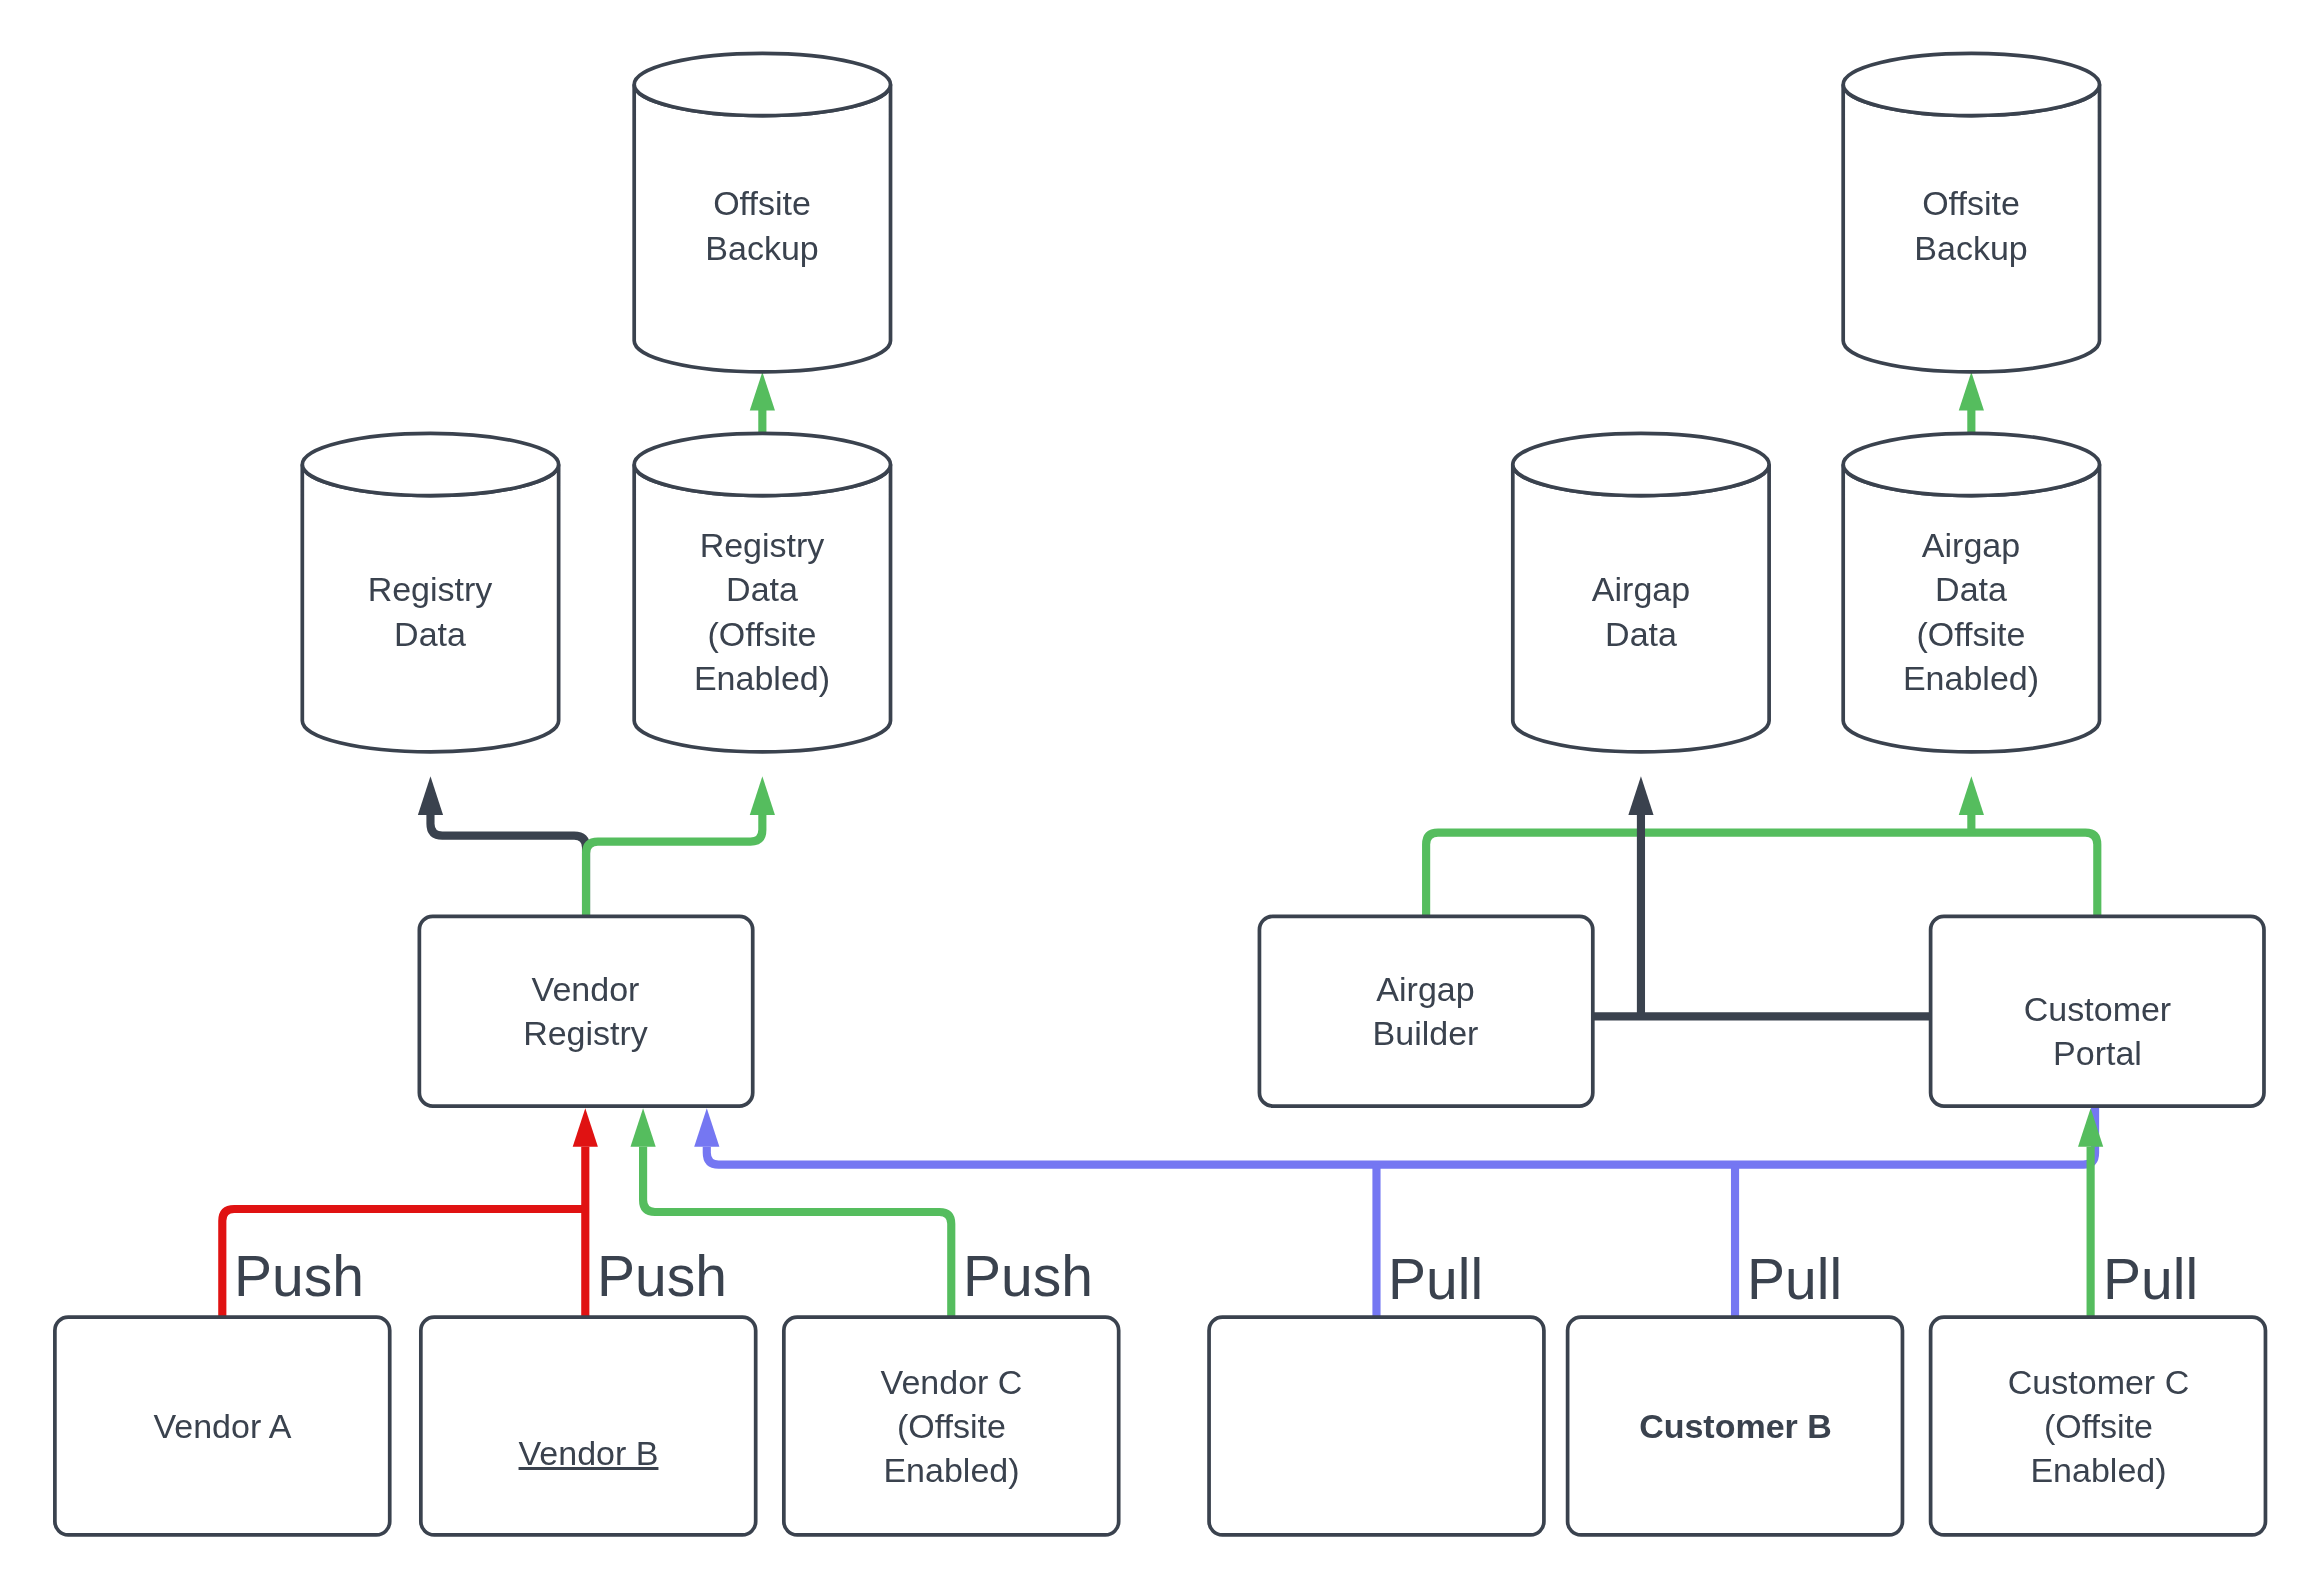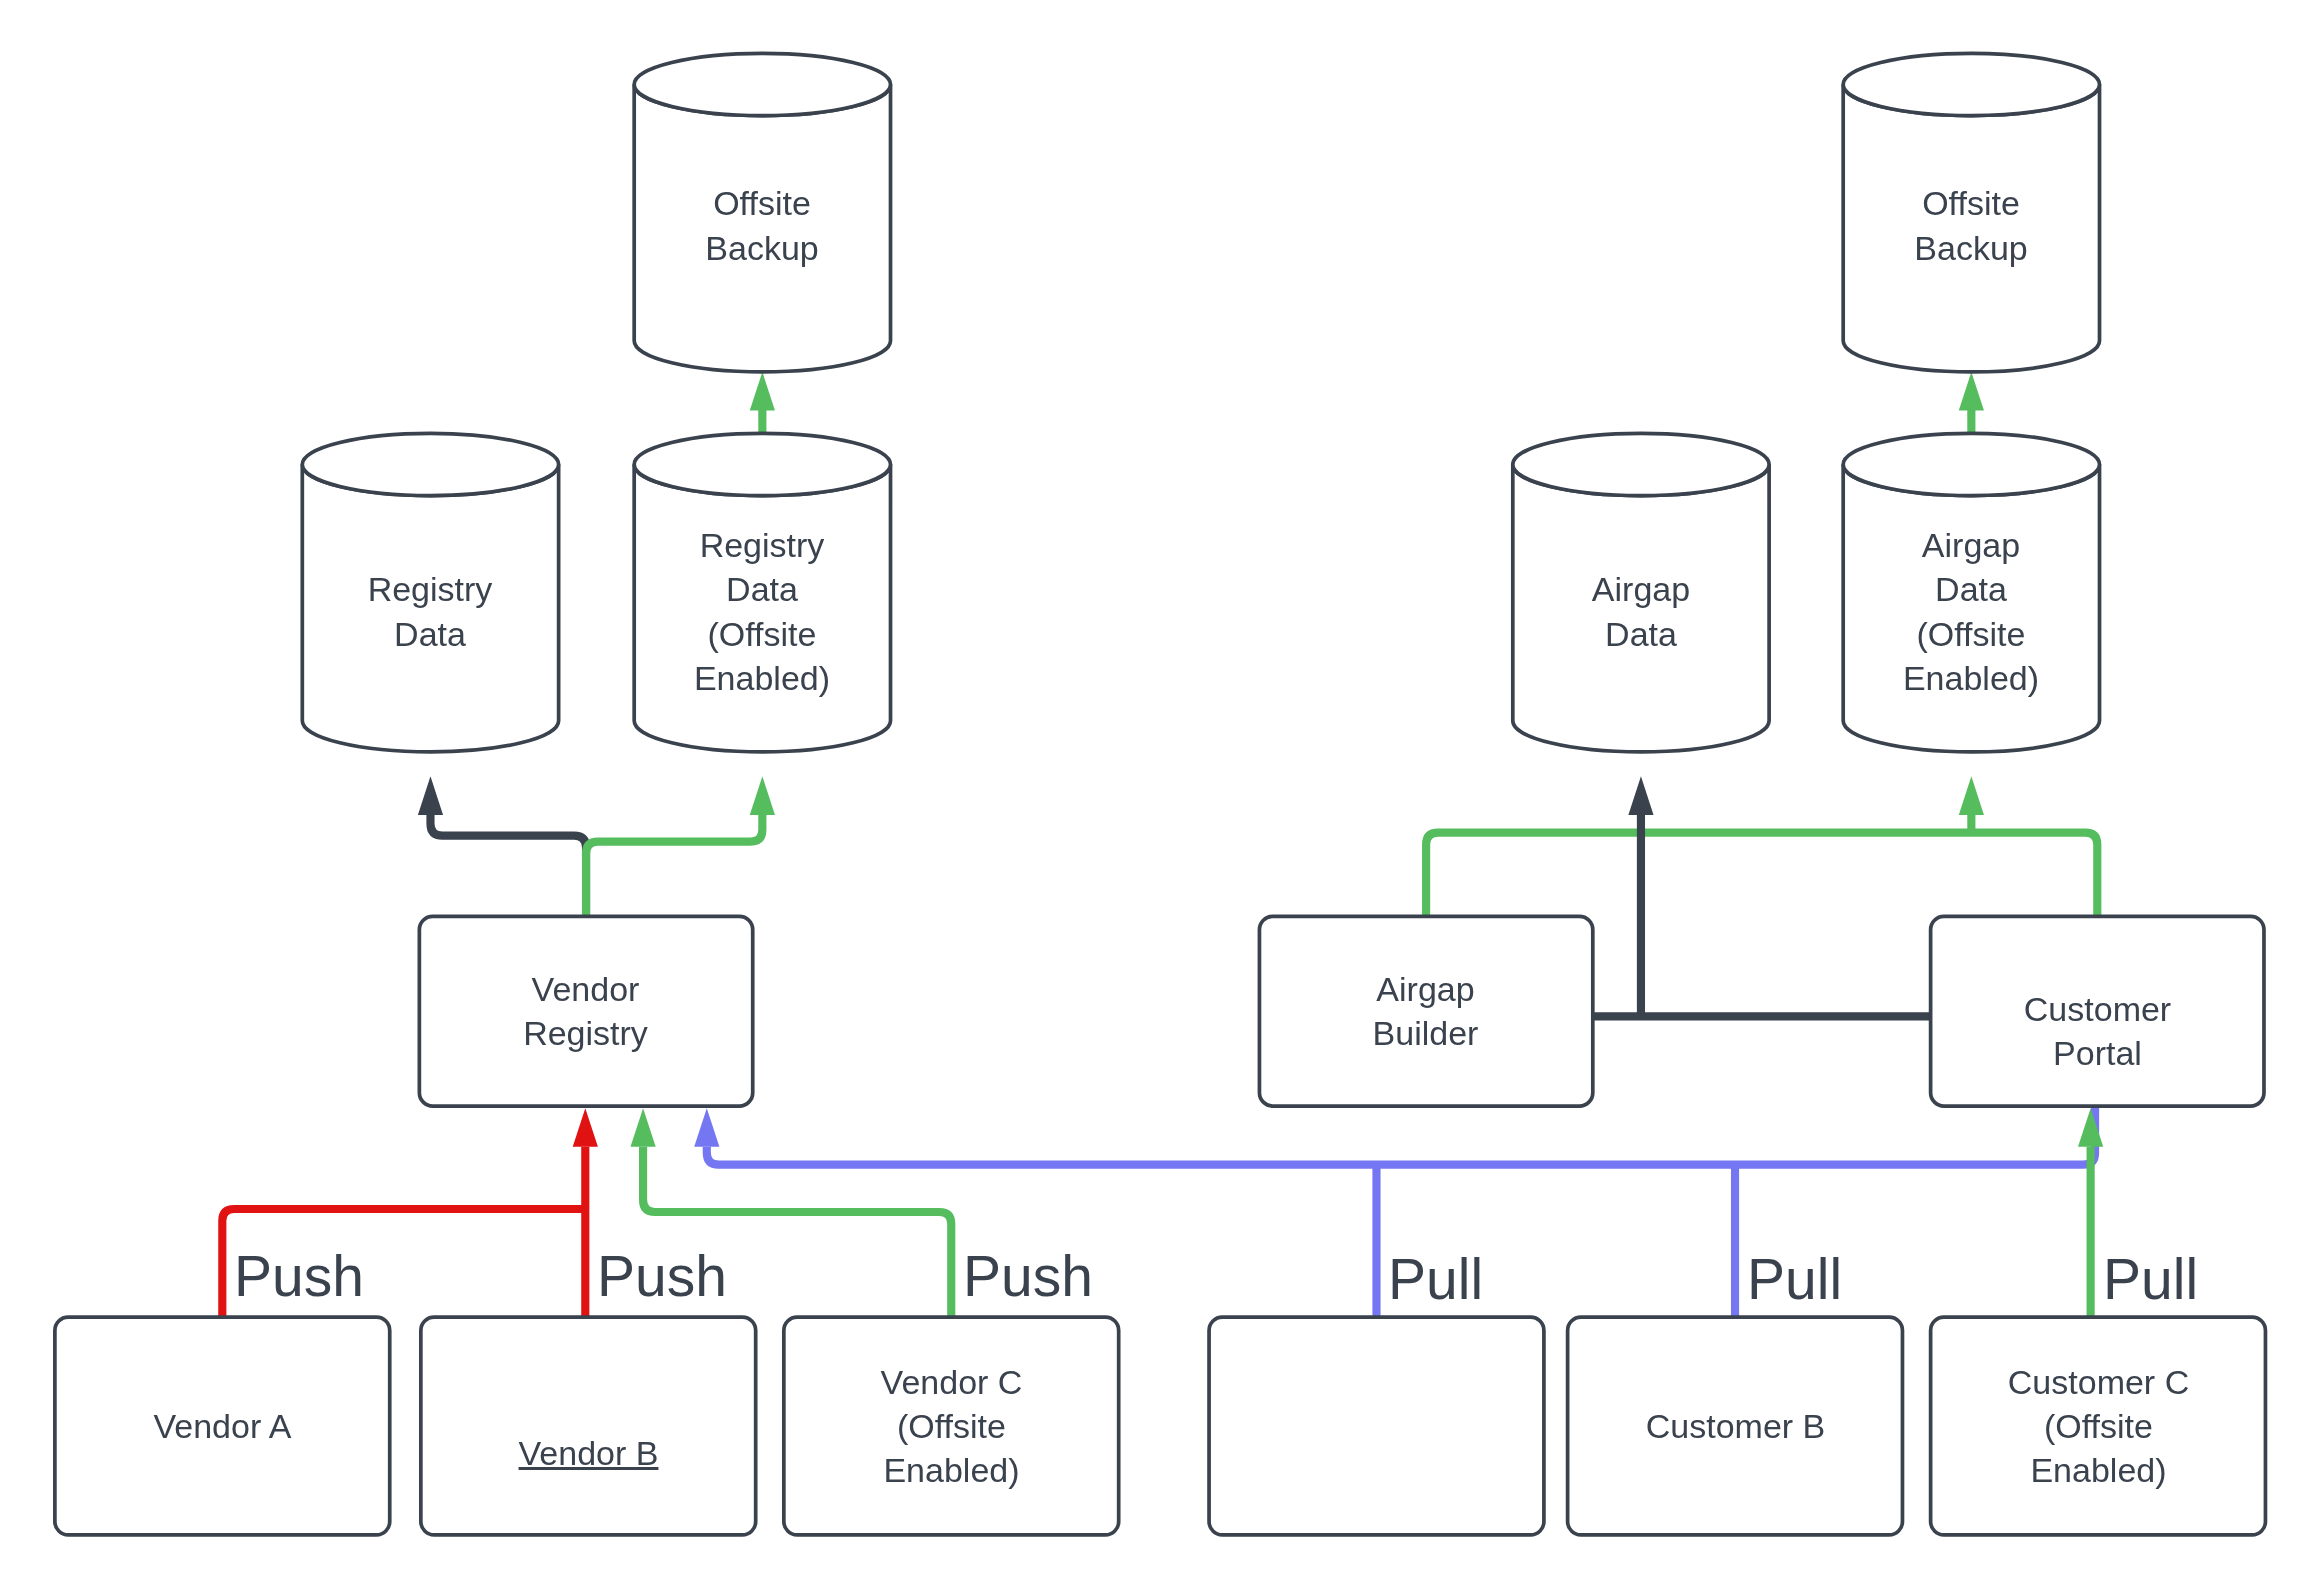--- a/index.html
+++ b/index.html
@@ -163,21 +163,21 @@
   <div class="nlabel" style="left:1513px;top:482px;width:256px;height:259px;">Airgap
 Data</div>
   <div class="nlabel" style="left:1843px;top:482px;width:256px;height:259px;">Airgap
 Data
 (Offsite
 Enabled)</div>
   <div class="nlabel" style="left:1259px;top:916px;width:333px;height:190px;">Airgap
 Builder</div>
   <div class="nlabel" style="left:1931px;top:916px;width:333px;height:190px;margin-top:20px;">Customer
 Portal</div>
-  <div class="nlabel" style="left:1568px;top:1317px;width:335px;height:218px;">Customer B</div>
+  <div class="nlabel" style="left:1568px;top:1317px;width:335px;height:218px;font-weight:bold;">Customer B</div>
   <div class="nlabel" style="left:1931px;top:1317px;width:335px;height:218px;">Customer C
 (Offsite
 Enabled)</div>
 
   <div class="elabel" style="left:234px;top:1245px;">Push</div>
   <div class="elabel" style="left:597px;top:1245px;">Push</div>
   <div class="elabel" style="left:963px;top:1245px;">Push</div>
   <div class="elabel" style="left:1388px;top:1248px;">Pull</div>
   <div class="elabel" style="left:1747px;top:1248px;">Pull</div>
   <div class="elabel" style="left:2103px;top:1248px;">Pull</div>

